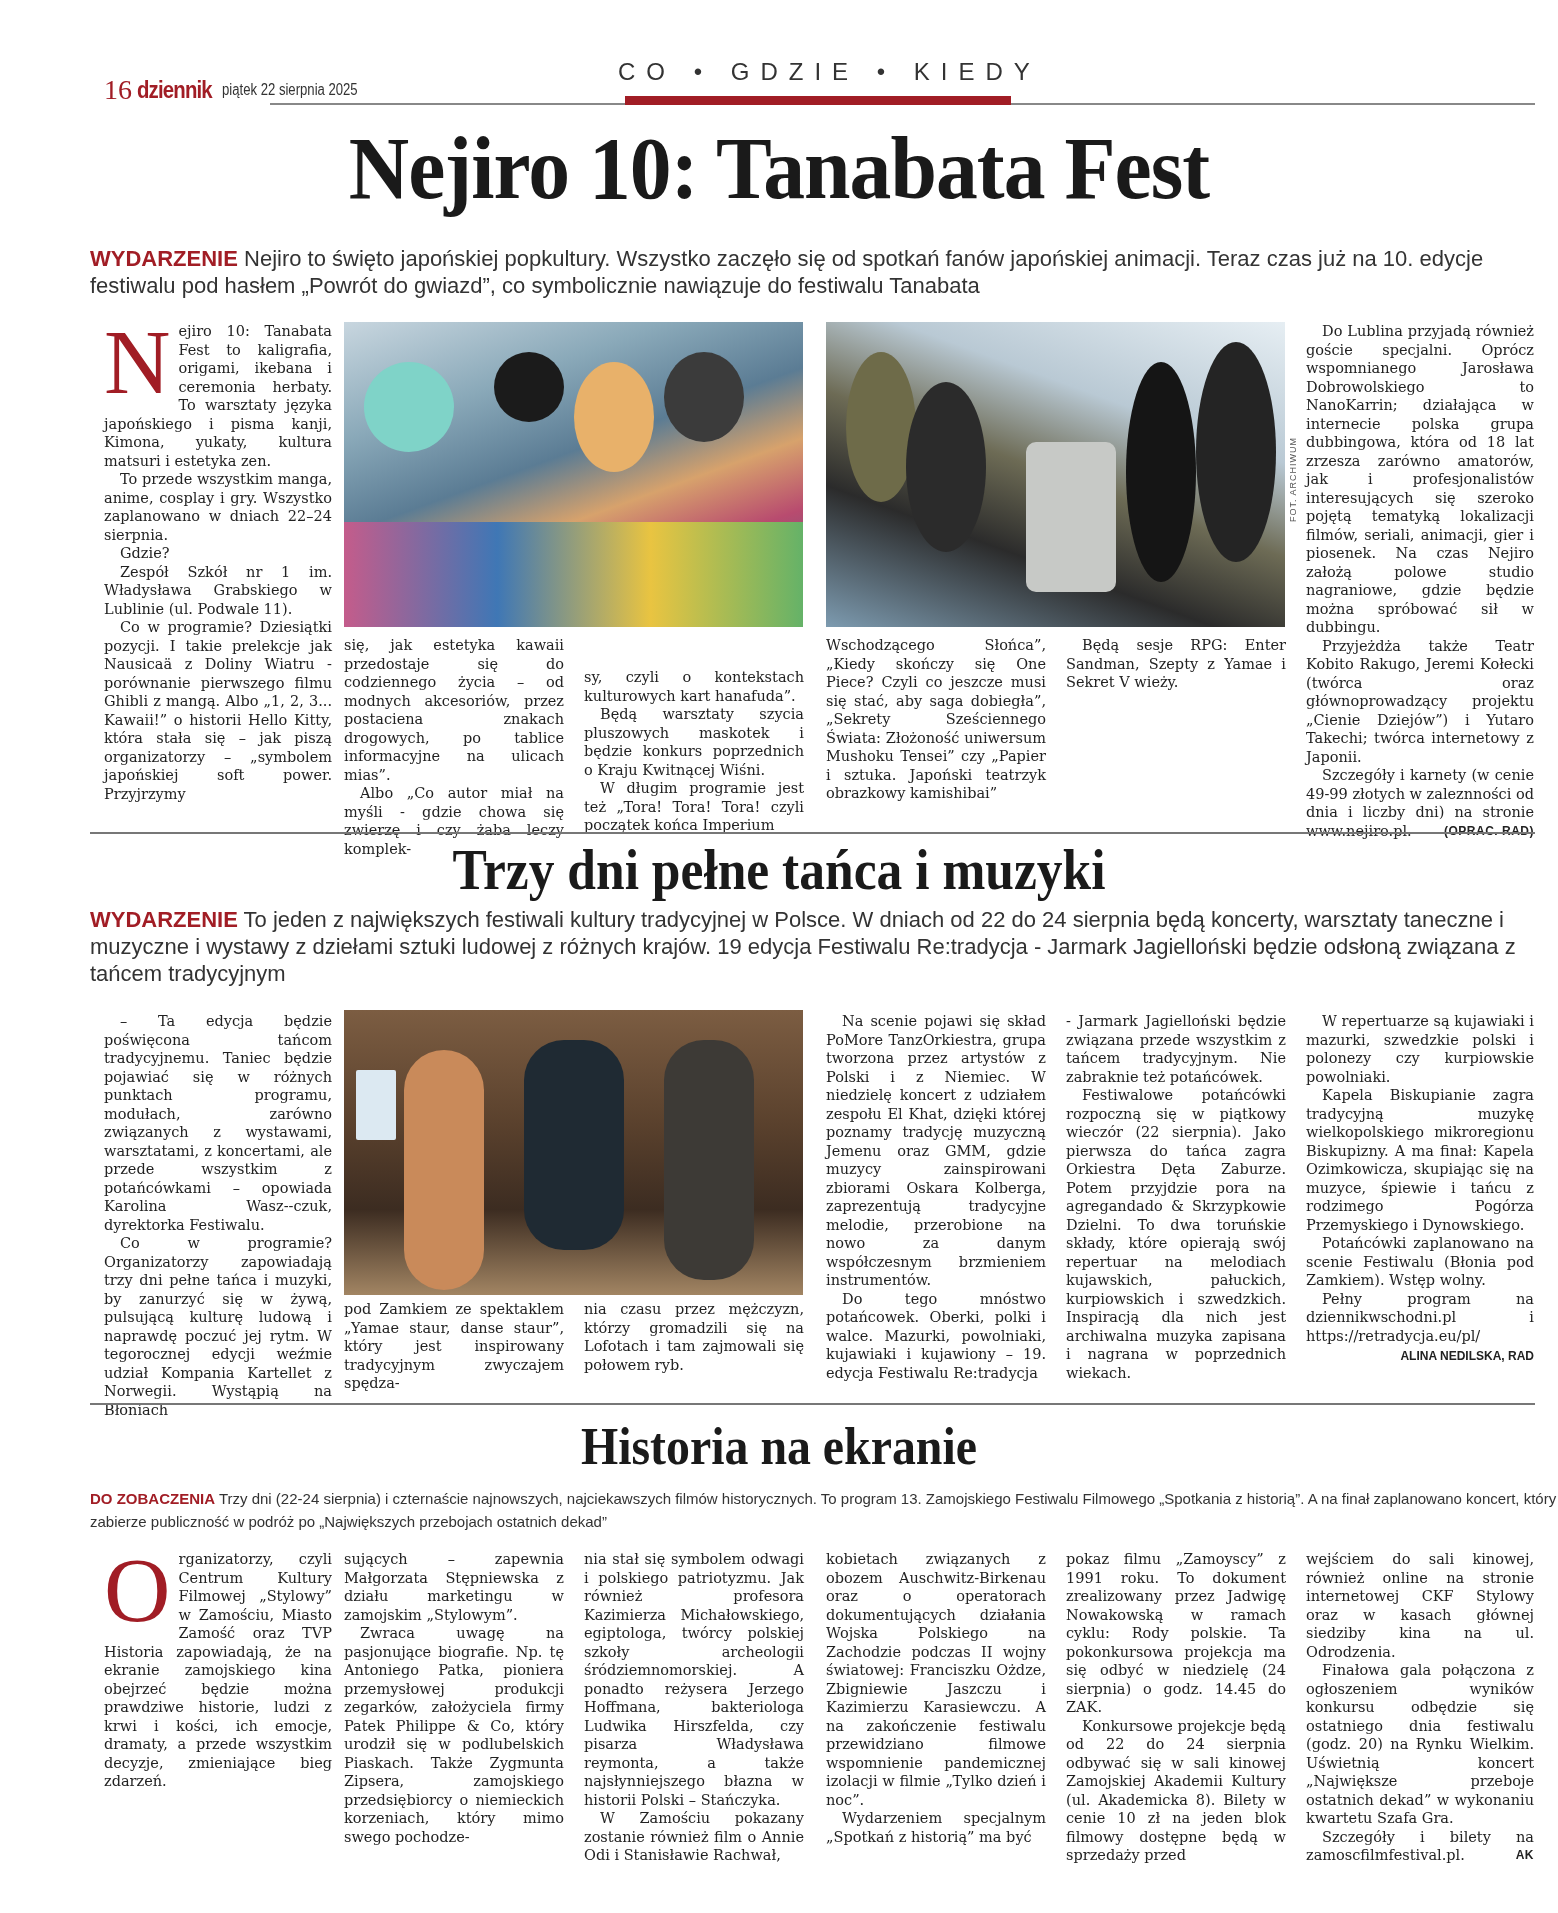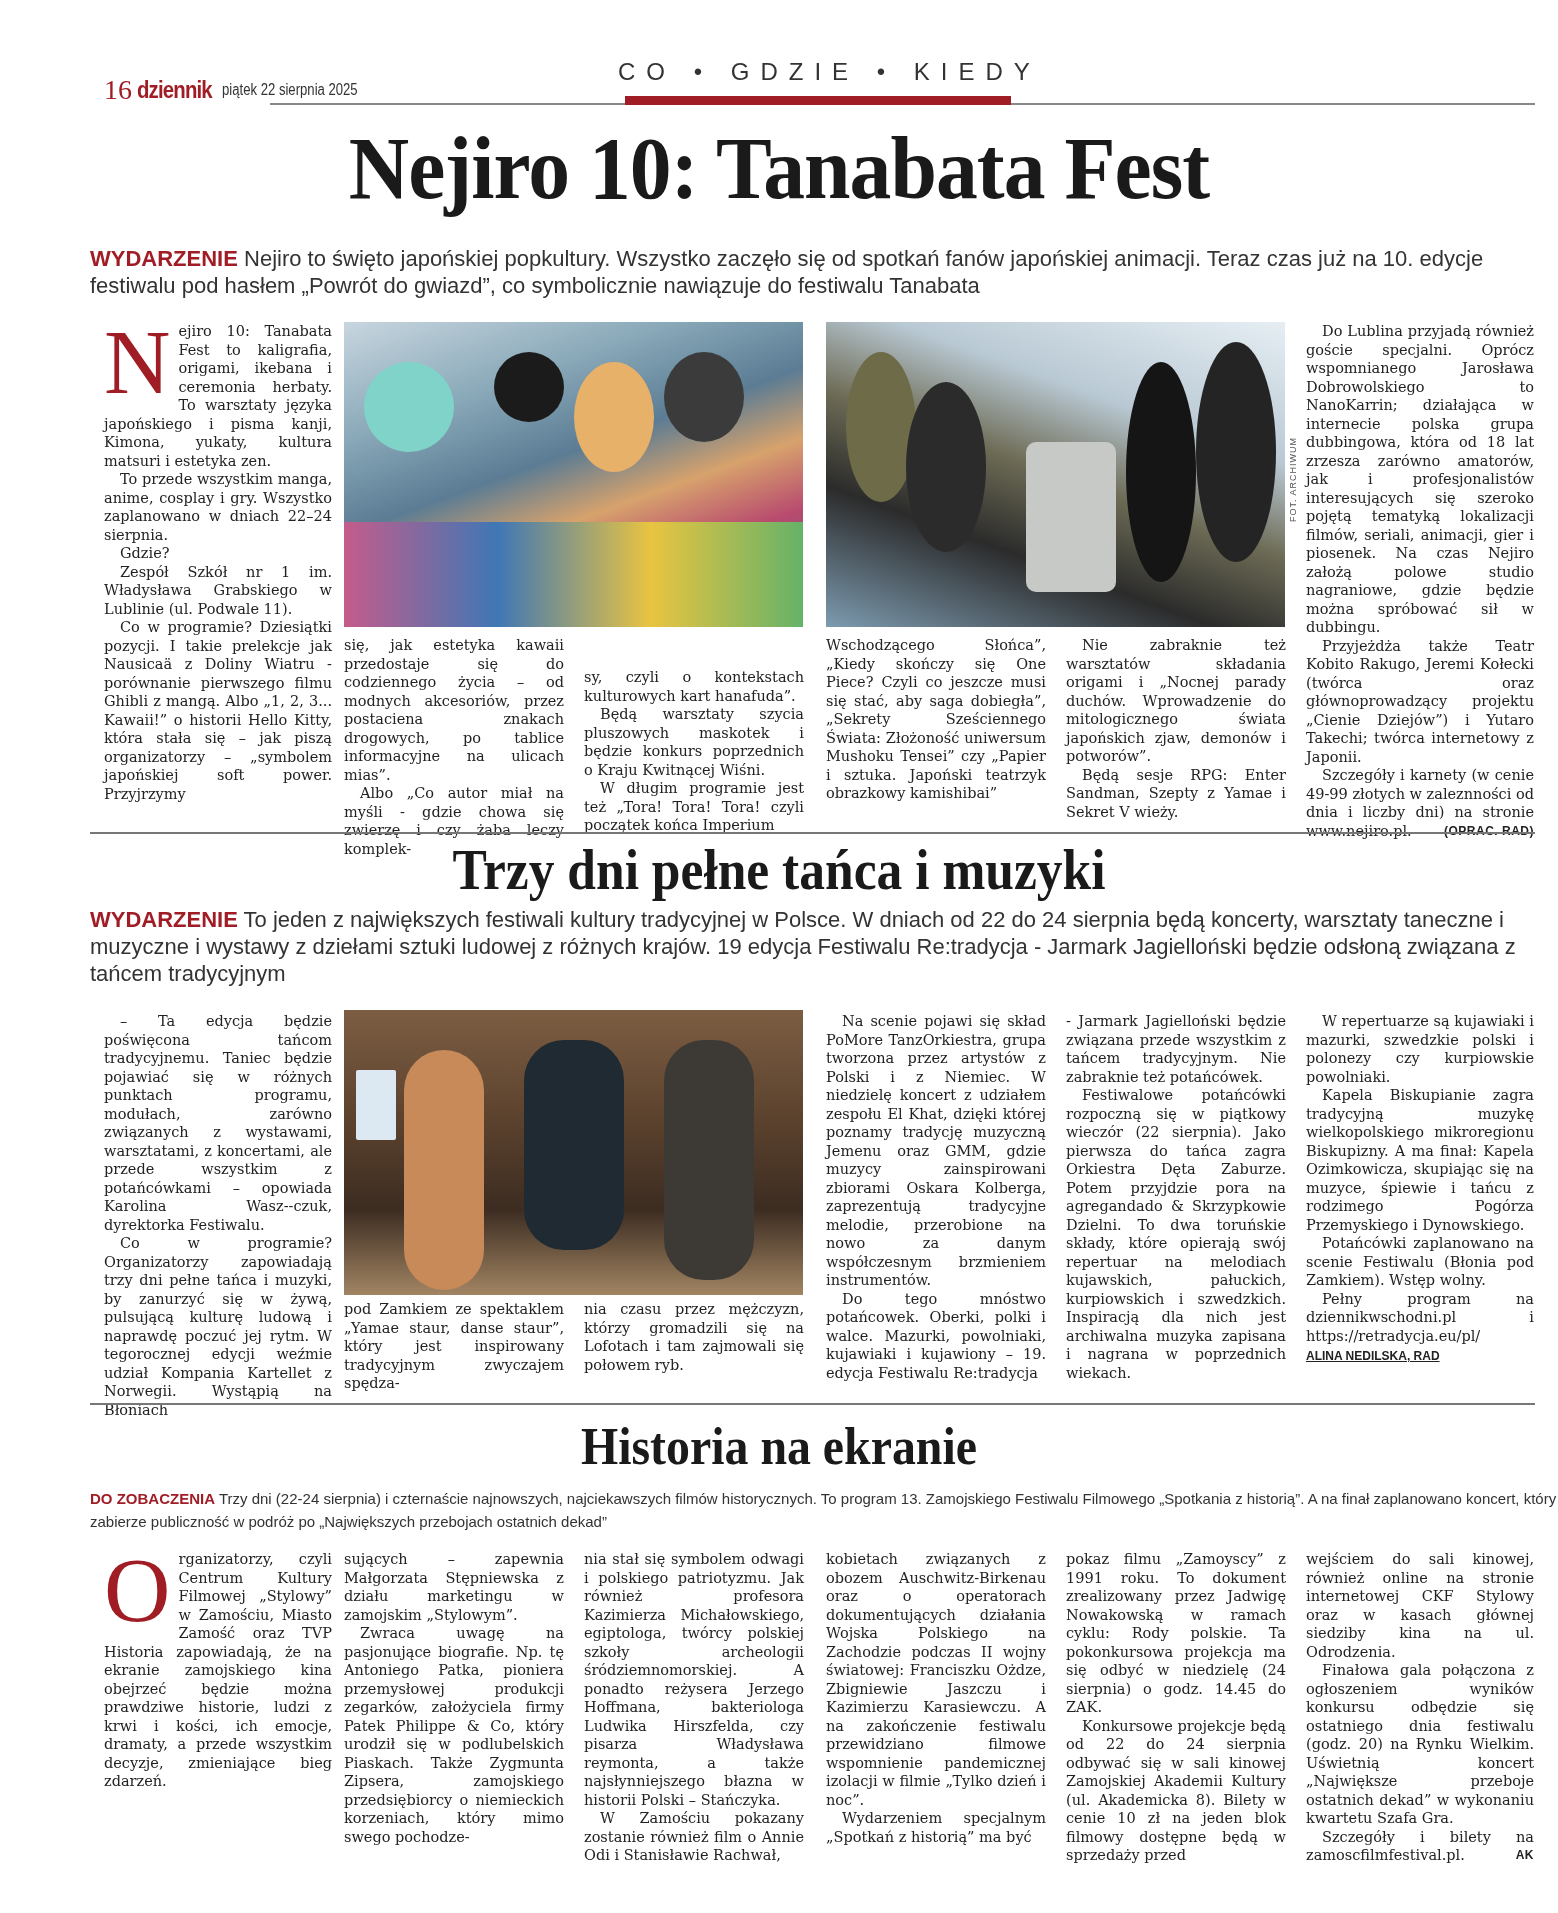--- a/index.html
+++ b/index.html
@@ -38,21 +38,21 @@
   .photo2 { left: 826px; top: 322px; width: 459px; height: 305px;
     background: linear-gradient(200deg, #e6eef3 0%, #b9c9d4 30%, #6d6b55 50%, #2b2b2b 70%, #7d9bb0 100%); }
   .photo3 { left: 344px; top: 1010px; width: 459px; height: 285px;
     background: linear-gradient(180deg, #7c5d42 0%, #5a412d 40%, #3c2c21 70%, #a28563 100%); }
   .photo .shape { position: absolute; border-radius: 50%; }
   .credit { position: absolute; left: 1288px; top: 522px; font-family: "Liberation Sans", sans-serif; font-size: 9px; color: #555; transform: rotate(-90deg); transform-origin: left top; letter-spacing: 1px; }
 
   .divider { position: absolute; left: 90px; width: 1445px; height: 2px; background: #777; }
   .byline { font-family: "Liberation Sans", sans-serif; font-weight: bold; font-size: 12px; letter-spacing: 0.5px; }
   .byline.right { float: right; }
-  .byline-block { font-family: "Liberation Sans", sans-serif; font-weight: bold; font-size: 12px; margin-top: 2px; text-decoration: underline; }
+  .byline-block { text-align: right; font-family: "Liberation Sans", sans-serif; font-weight: bold; font-size: 12px; margin-top: 2px; }
 </style>
 </head>
 <body>
 
 <div class="abs page-no">16</div>
 <div class="abs logo">dziennik</div>
 <div class="abs date">piątek 22 sierpnia 2025</div>
 <div class="abs rule-top"></div>
 <div class="abs rule-red"></div>
 <div class="abs section-label">CO • GDZIE • KIEDY</div>
@@ -94,21 +94,20 @@
 </div>
 <div class="col" style="left:584px;top:636px;width:220px;margin-top:32px;">
   <p class="noindent">sy, czyli o kontekstach kulturowych kart hanafuda”.</p>
   <p>Będą warsztaty szycia pluszowych maskotek i będzie konkurs poprzednich o Kraju Kwitnącej Wiśni.</p>
   <p>W długim programie jest też „Tora! Tora! Tora! czyli początek końca Imperium</p>
 </div>
 <div class="col" style="left:826px;top:636px;width:220px;">
   <p class="noindent">Wschodzącego Słońca”, „Kiedy skończy się One Piece? Czyli co jeszcze musi się stać, aby saga dobiegła”, „Sekrety Sześciennego Świata: Złożoność uniwersum Mushoku Tensei” czy „Papier i sztuka. Japoński teatrzyk obrazkowy kamishibai”</p>
 </div>
 <div class="col" style="left:1066px;top:636px;width:220px;">
-  <p>Nie zabraknie też warsztatów składania origami i „Nocnej parady duchów. Wprowadzenie do mitologicznego świata japońskich zjaw, demonów i potworów”.</p>
   <p>Będą sesje RPG: Enter Sandman, Szepty z Yamae i Sekret V wieży.</p>
 </div>
 <div class="col" style="left:1306px;top:322px;width:228px;">
   <p>Do Lublina przyjadą również goście specjalni. Oprócz wspomnianego Jarosława Dobrowolskiego to NanoKarrin; działająca w internecie polska grupa dubbingowa, która od 18 lat zrzesza zarówno amatorów, jak i profesjonalistów interesujących się szeroko pojętą tematyką lokalizacji filmów, seriali, animacji, gier i piosenek. Na czas Nejiro założą polowe studio nagraniowe, gdzie będzie można spróbować sił w dubbingu.</p>
   <p>Przyjeżdża także Teatr Kobito Rakugo, Jeremi Kołecki (twórca oraz głównoprowadzący projektu „Cienie Dziejów”) i Yutaro Takechi; twórca internetowy z Japonii.</p>
   <p><span>Szczegóły i karnety (w cenie 49-99 złotych w zaleznności od dnia i liczby dni) na stronie www.nejiro.pl.</span> <span class="byline right">(OPRAC. RAD)</span></p>
 </div>
 
 <div class="divider" style="top:832px;"></div>
 

